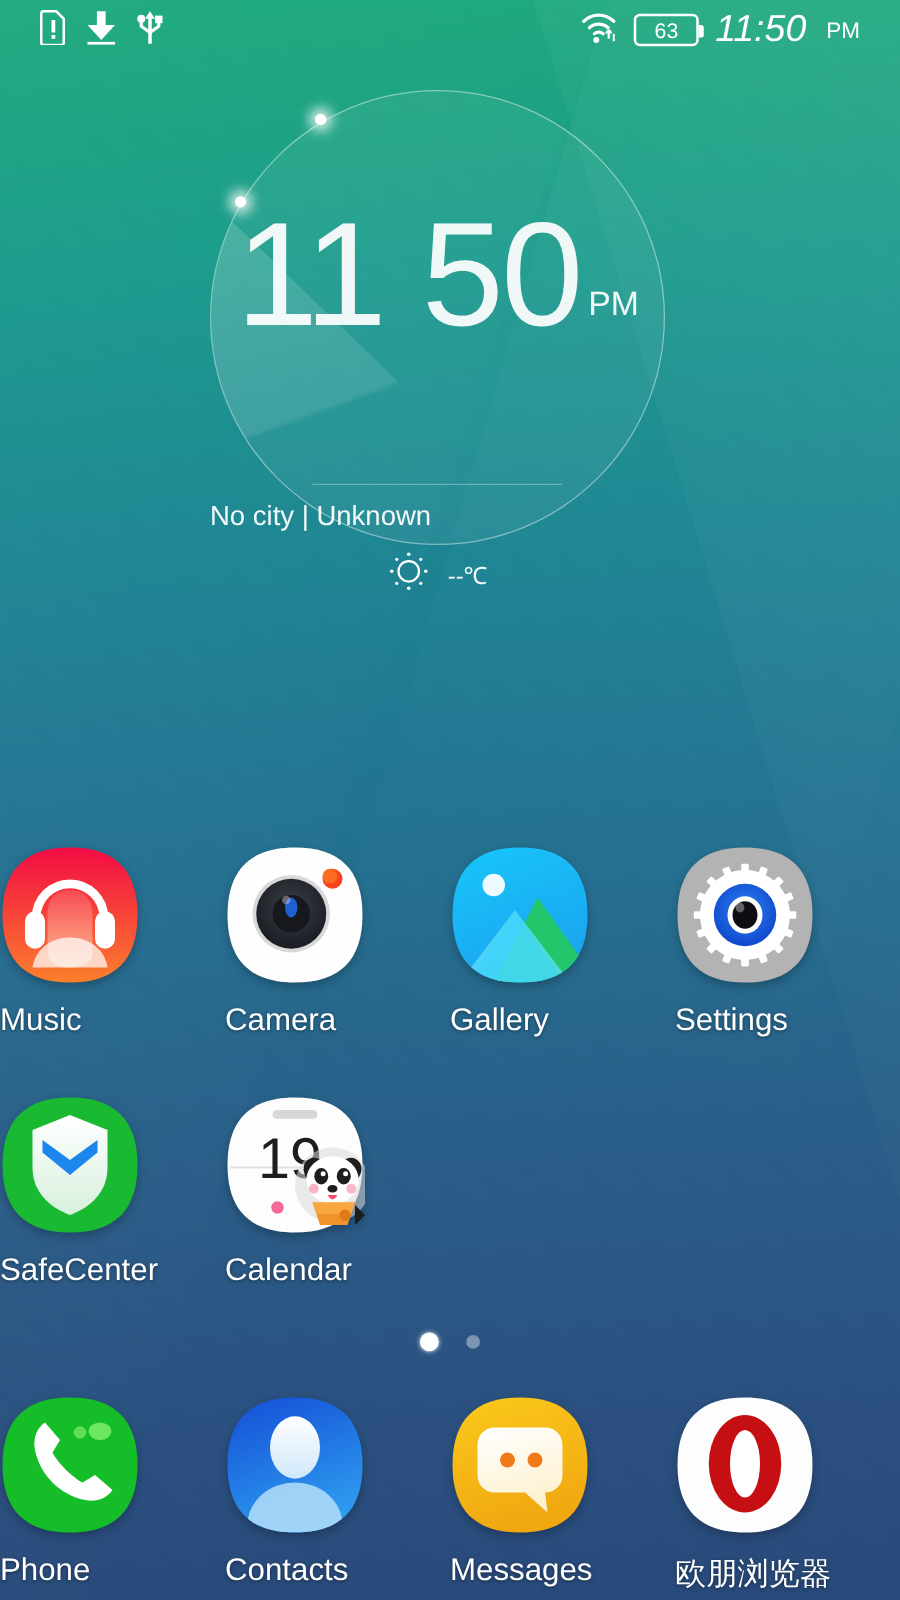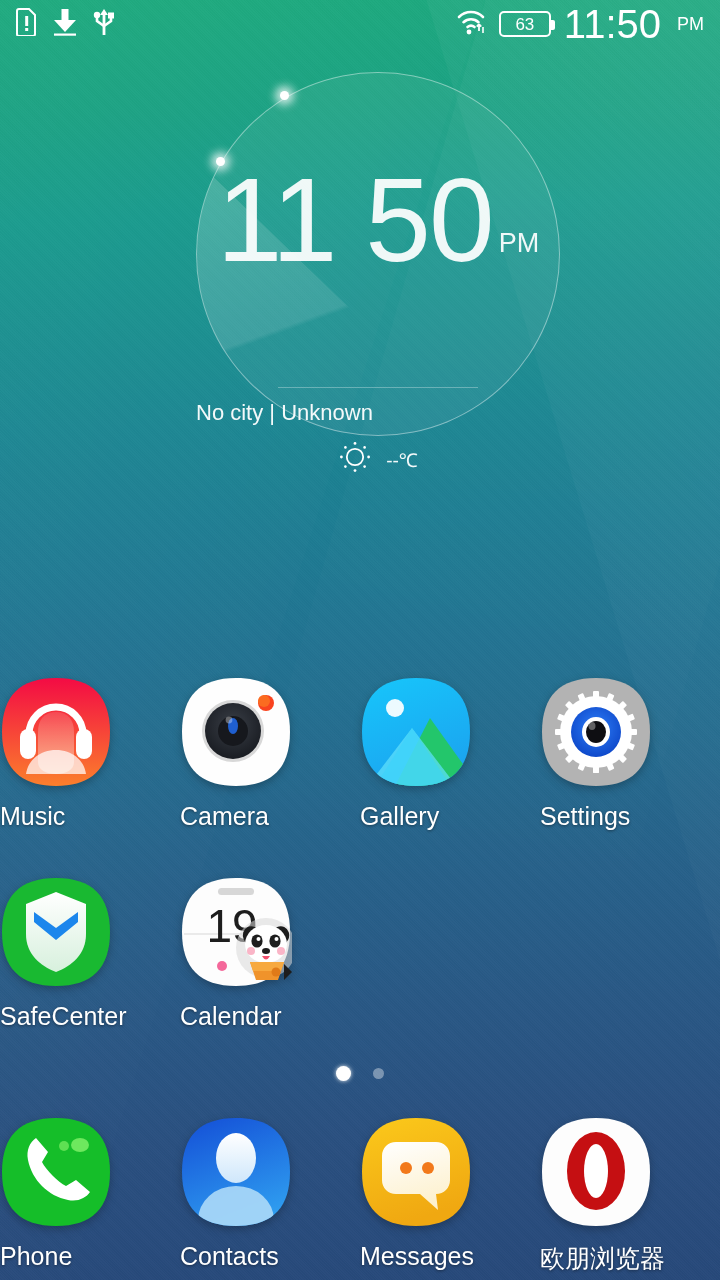--- a/index.html
+++ b/index.html
@@ -52,44 +52,44 @@
     position:absolute; inset:0;
     background-image:repeating-linear-gradient(45deg,
       rgba(255,255,255,0.016) 0px, rgba(255,255,255,0.016) 1px,
       rgba(0,0,0,0.016) 1px, rgba(0,0,0,0.016) 2px);
     opacity:.85;
   }
 
   
   #statusbar{
     position:absolute; top:0; left:0; width:720px; height:48px;
-    display:flex; align-items:center; padding:0 16px;
+    display:flex; align-items:center; padding:0 32px;
     color:#fff;
   }
   .sb-left{ display:flex; align-items:center; gap:14px; }
   .sb-right{ margin-left:auto; display:flex; align-items:center; gap:13px; }
   .sb-icon{ display:block; }
   .sb-battery{
     position:relative;
     width:52px; height:26px;
     border:2px solid #fff; border-radius:5px;
     display:flex; align-items:center; justify-content:center;
   }
   .sb-battery::after{
     content:""; position:absolute; right:-6px; top:7px;
     width:4px; height:10px; background:#fff;
     border-radius:0 2px 2px 0;
   }
   .sb-batt-num{ font-size:17px; line-height:1; letter-spacing:0px; font-weight:400; }
-  .sb-time{ font-size:40px; font-weight:400; letter-spacing:0px; line-height:1; }
+  .sb-time{ font-size:30px; font-weight:400; letter-spacing:0px; line-height:1;font-style:italic; }
   .sb-ampm{ font-size:18px; font-weight:400; margin-left:3px; line-height:1; }
 
   
   #clock-widget{
-    position:absolute; left:196px; top:72px;
+    position:absolute; left:168px; top:72px;
     width:364px; height:364px;
   }
   #clock-circle{
     position:absolute; inset:0;
     border-radius:50%;
     border:1.5px solid rgba(255,255,255,0.42);
     background:rgba(255,255,255,0.055);
     overflow:hidden;
   }
   #clock-wedge{

